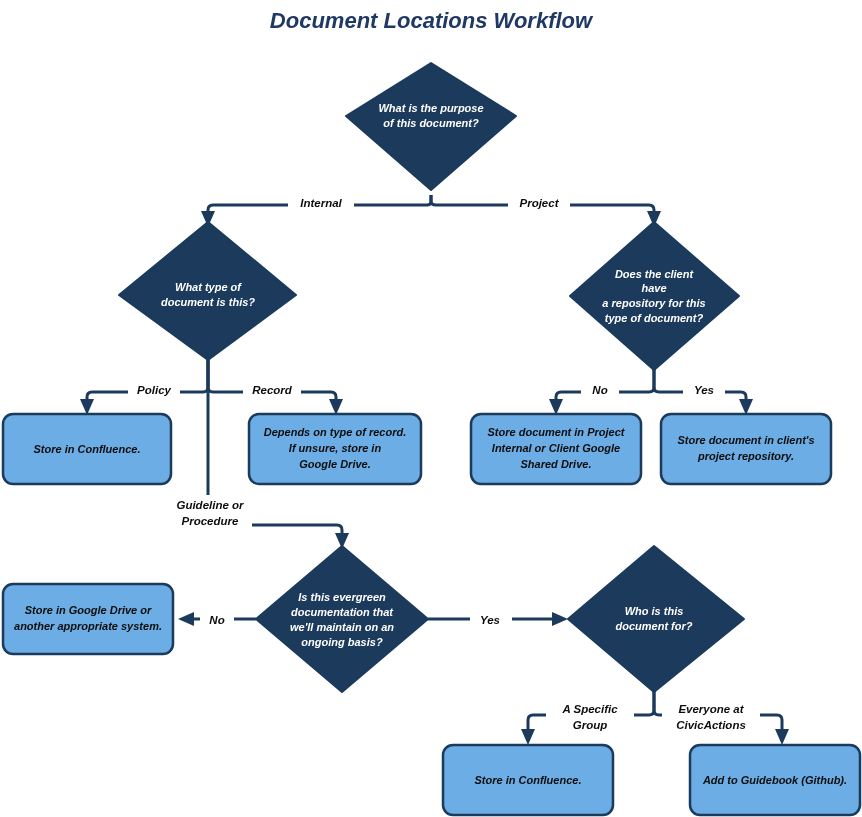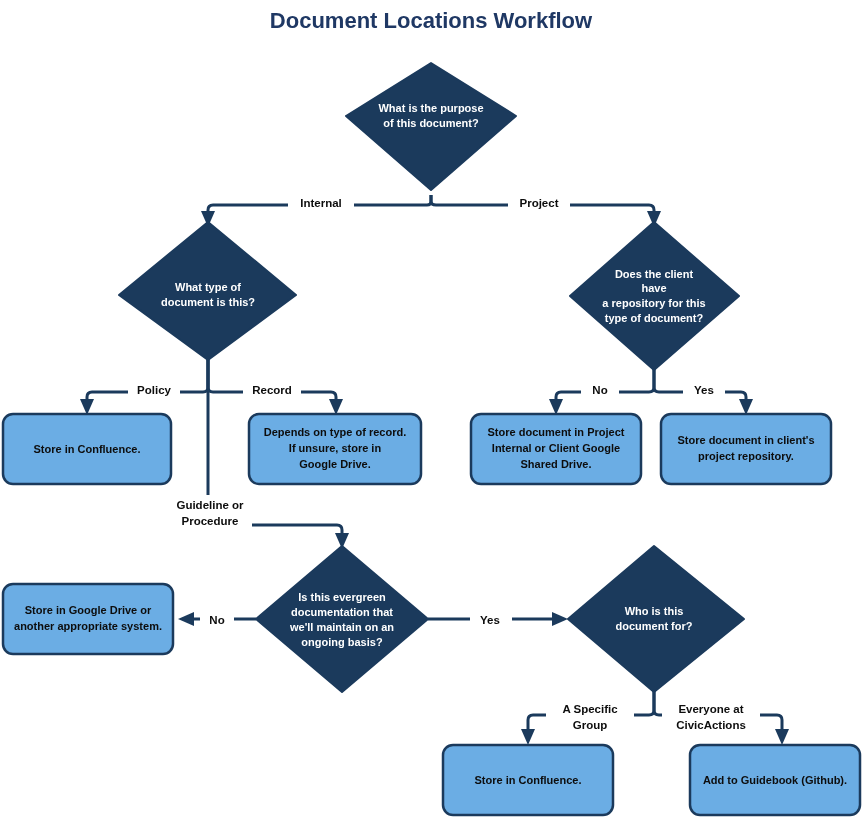--- a/index.html
+++ b/index.html
@@ -12,20 +12,21 @@
     height: 817px;
     font-family: "Liberation Sans", sans-serif;
     overflow: hidden;
     position: relative;
   }
   #flow-root {
     position: absolute;
     top: 0; left: 0;
     width: 862px;
     height: 817px;
+    font-style: italic;
   }
   .title-text {
     font-family: "Liberation Sans", sans-serif;
     font-size: 22px;
     font-weight: bold;
     fill: #1F3864;
   }
   .decision-shape {
     fill: #1B3A5C;
     stroke: #1B3A5C;

